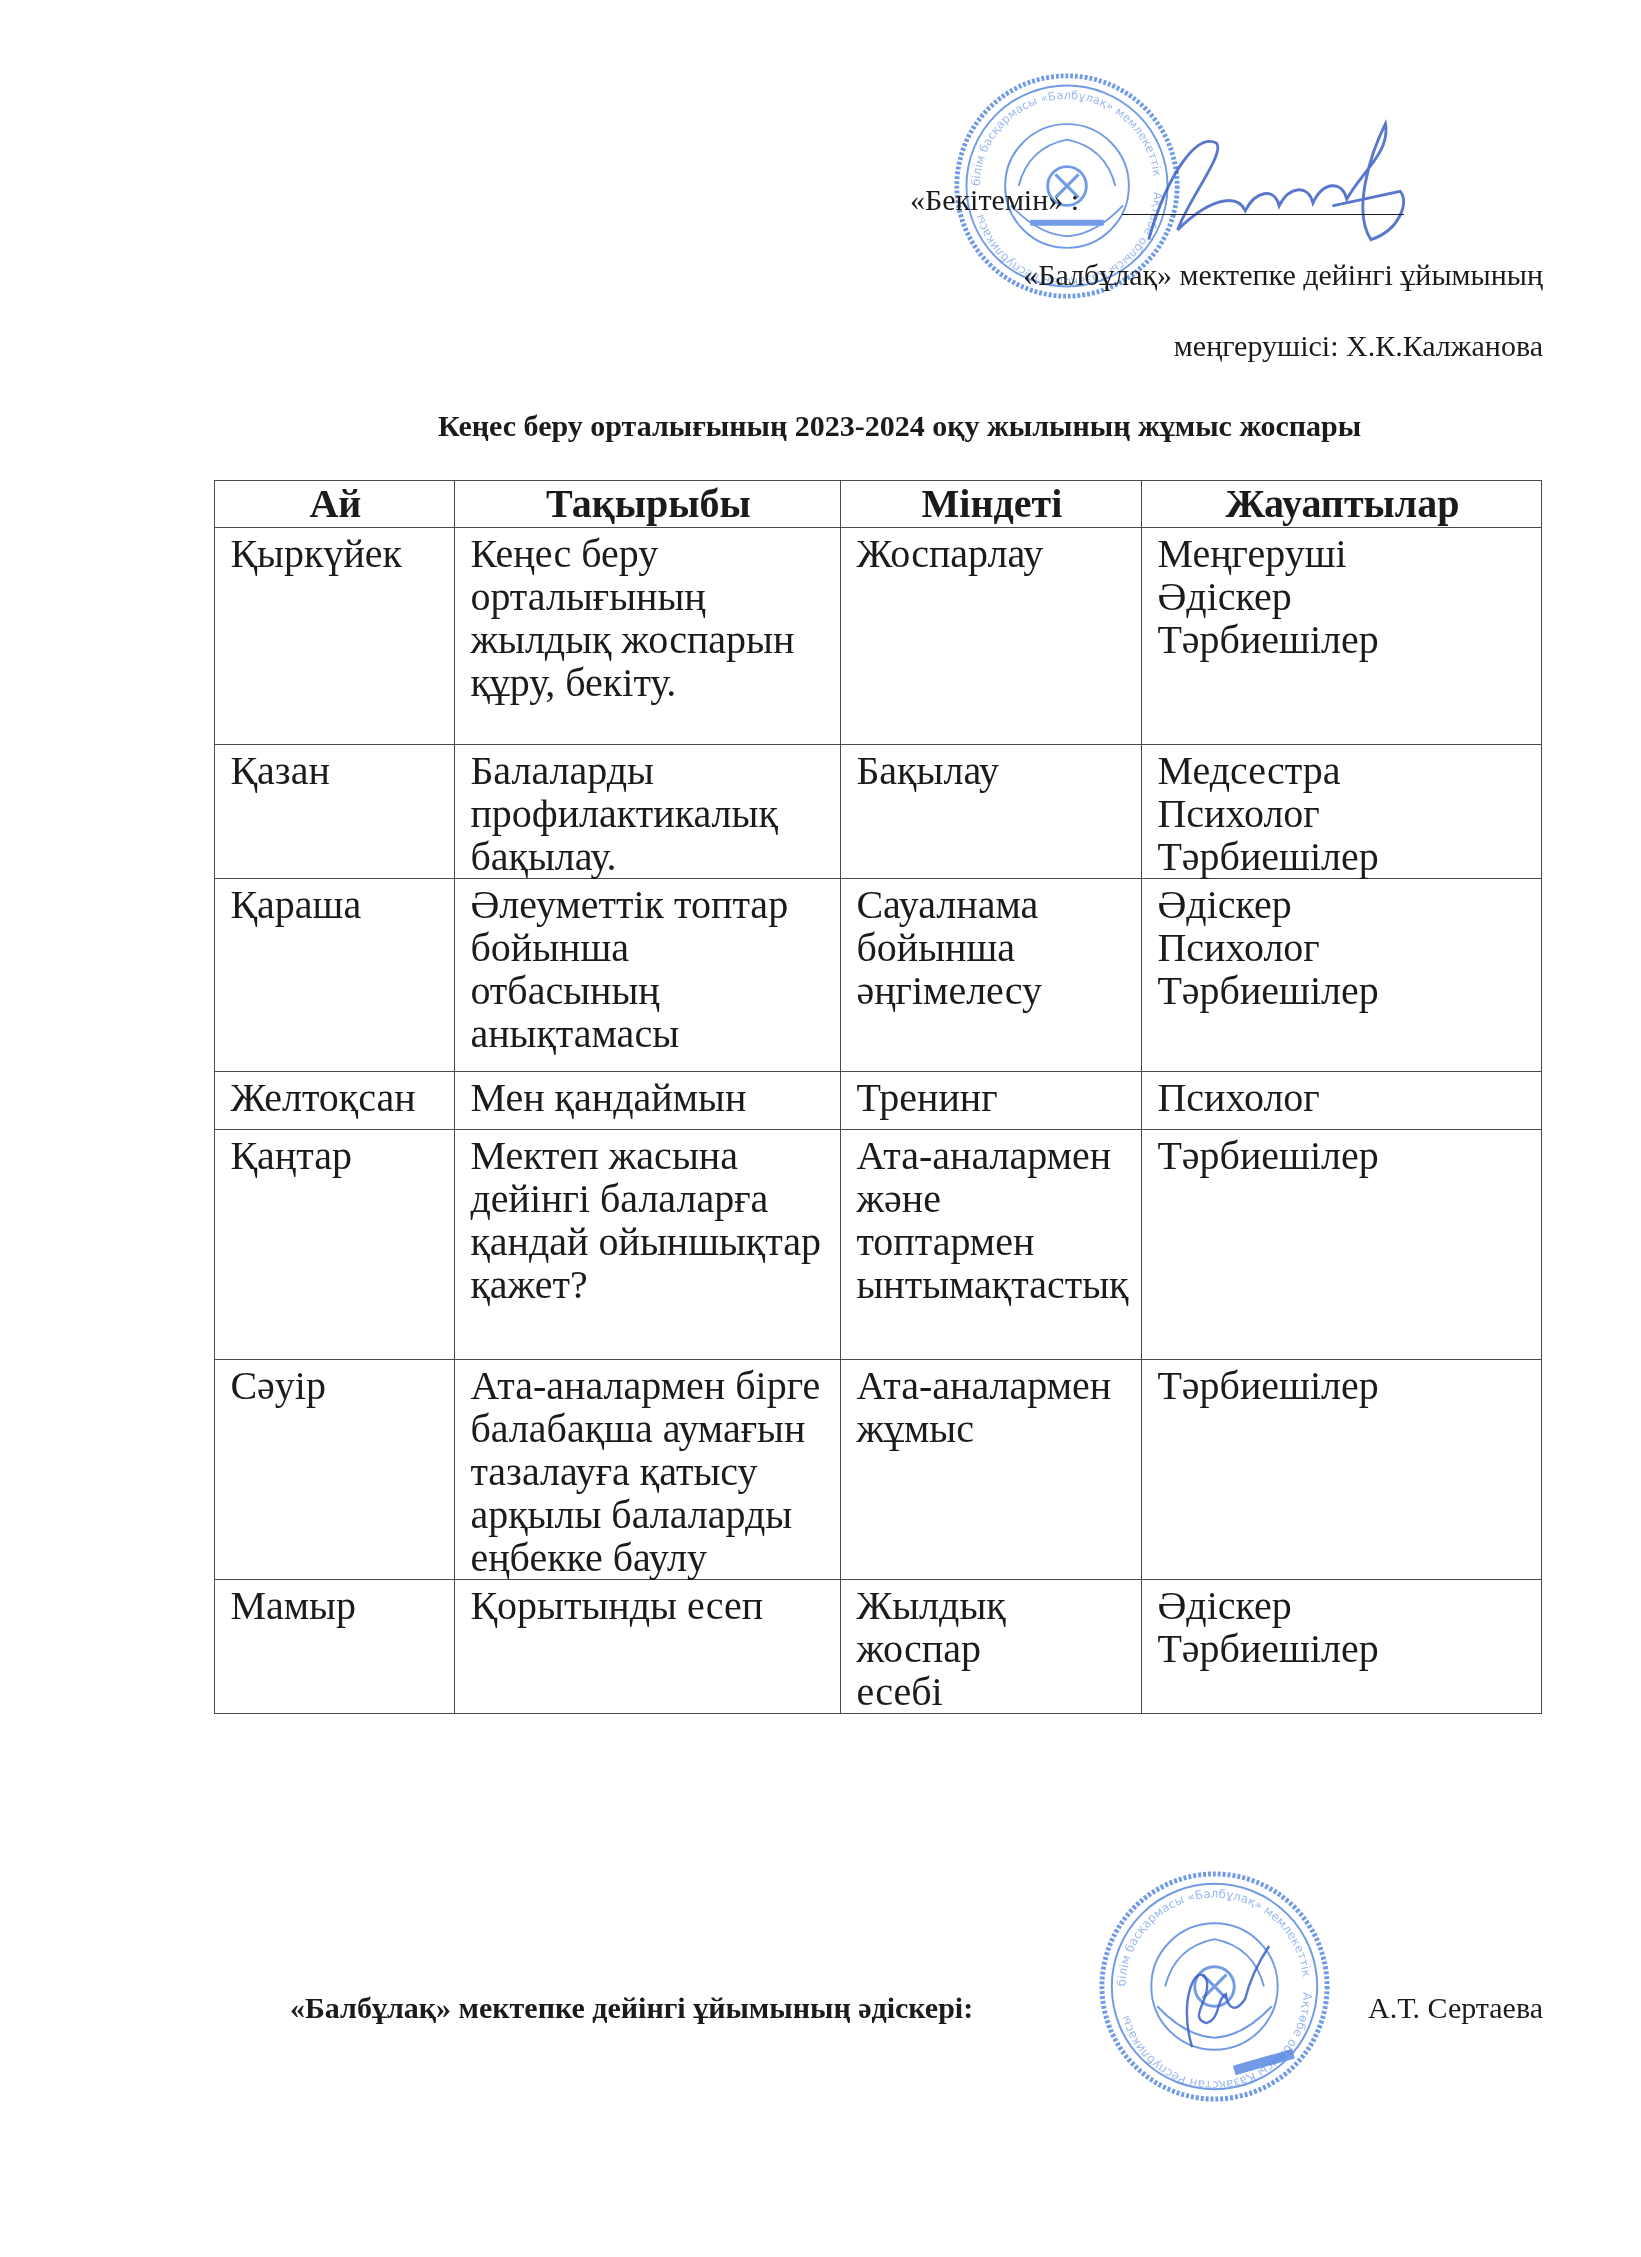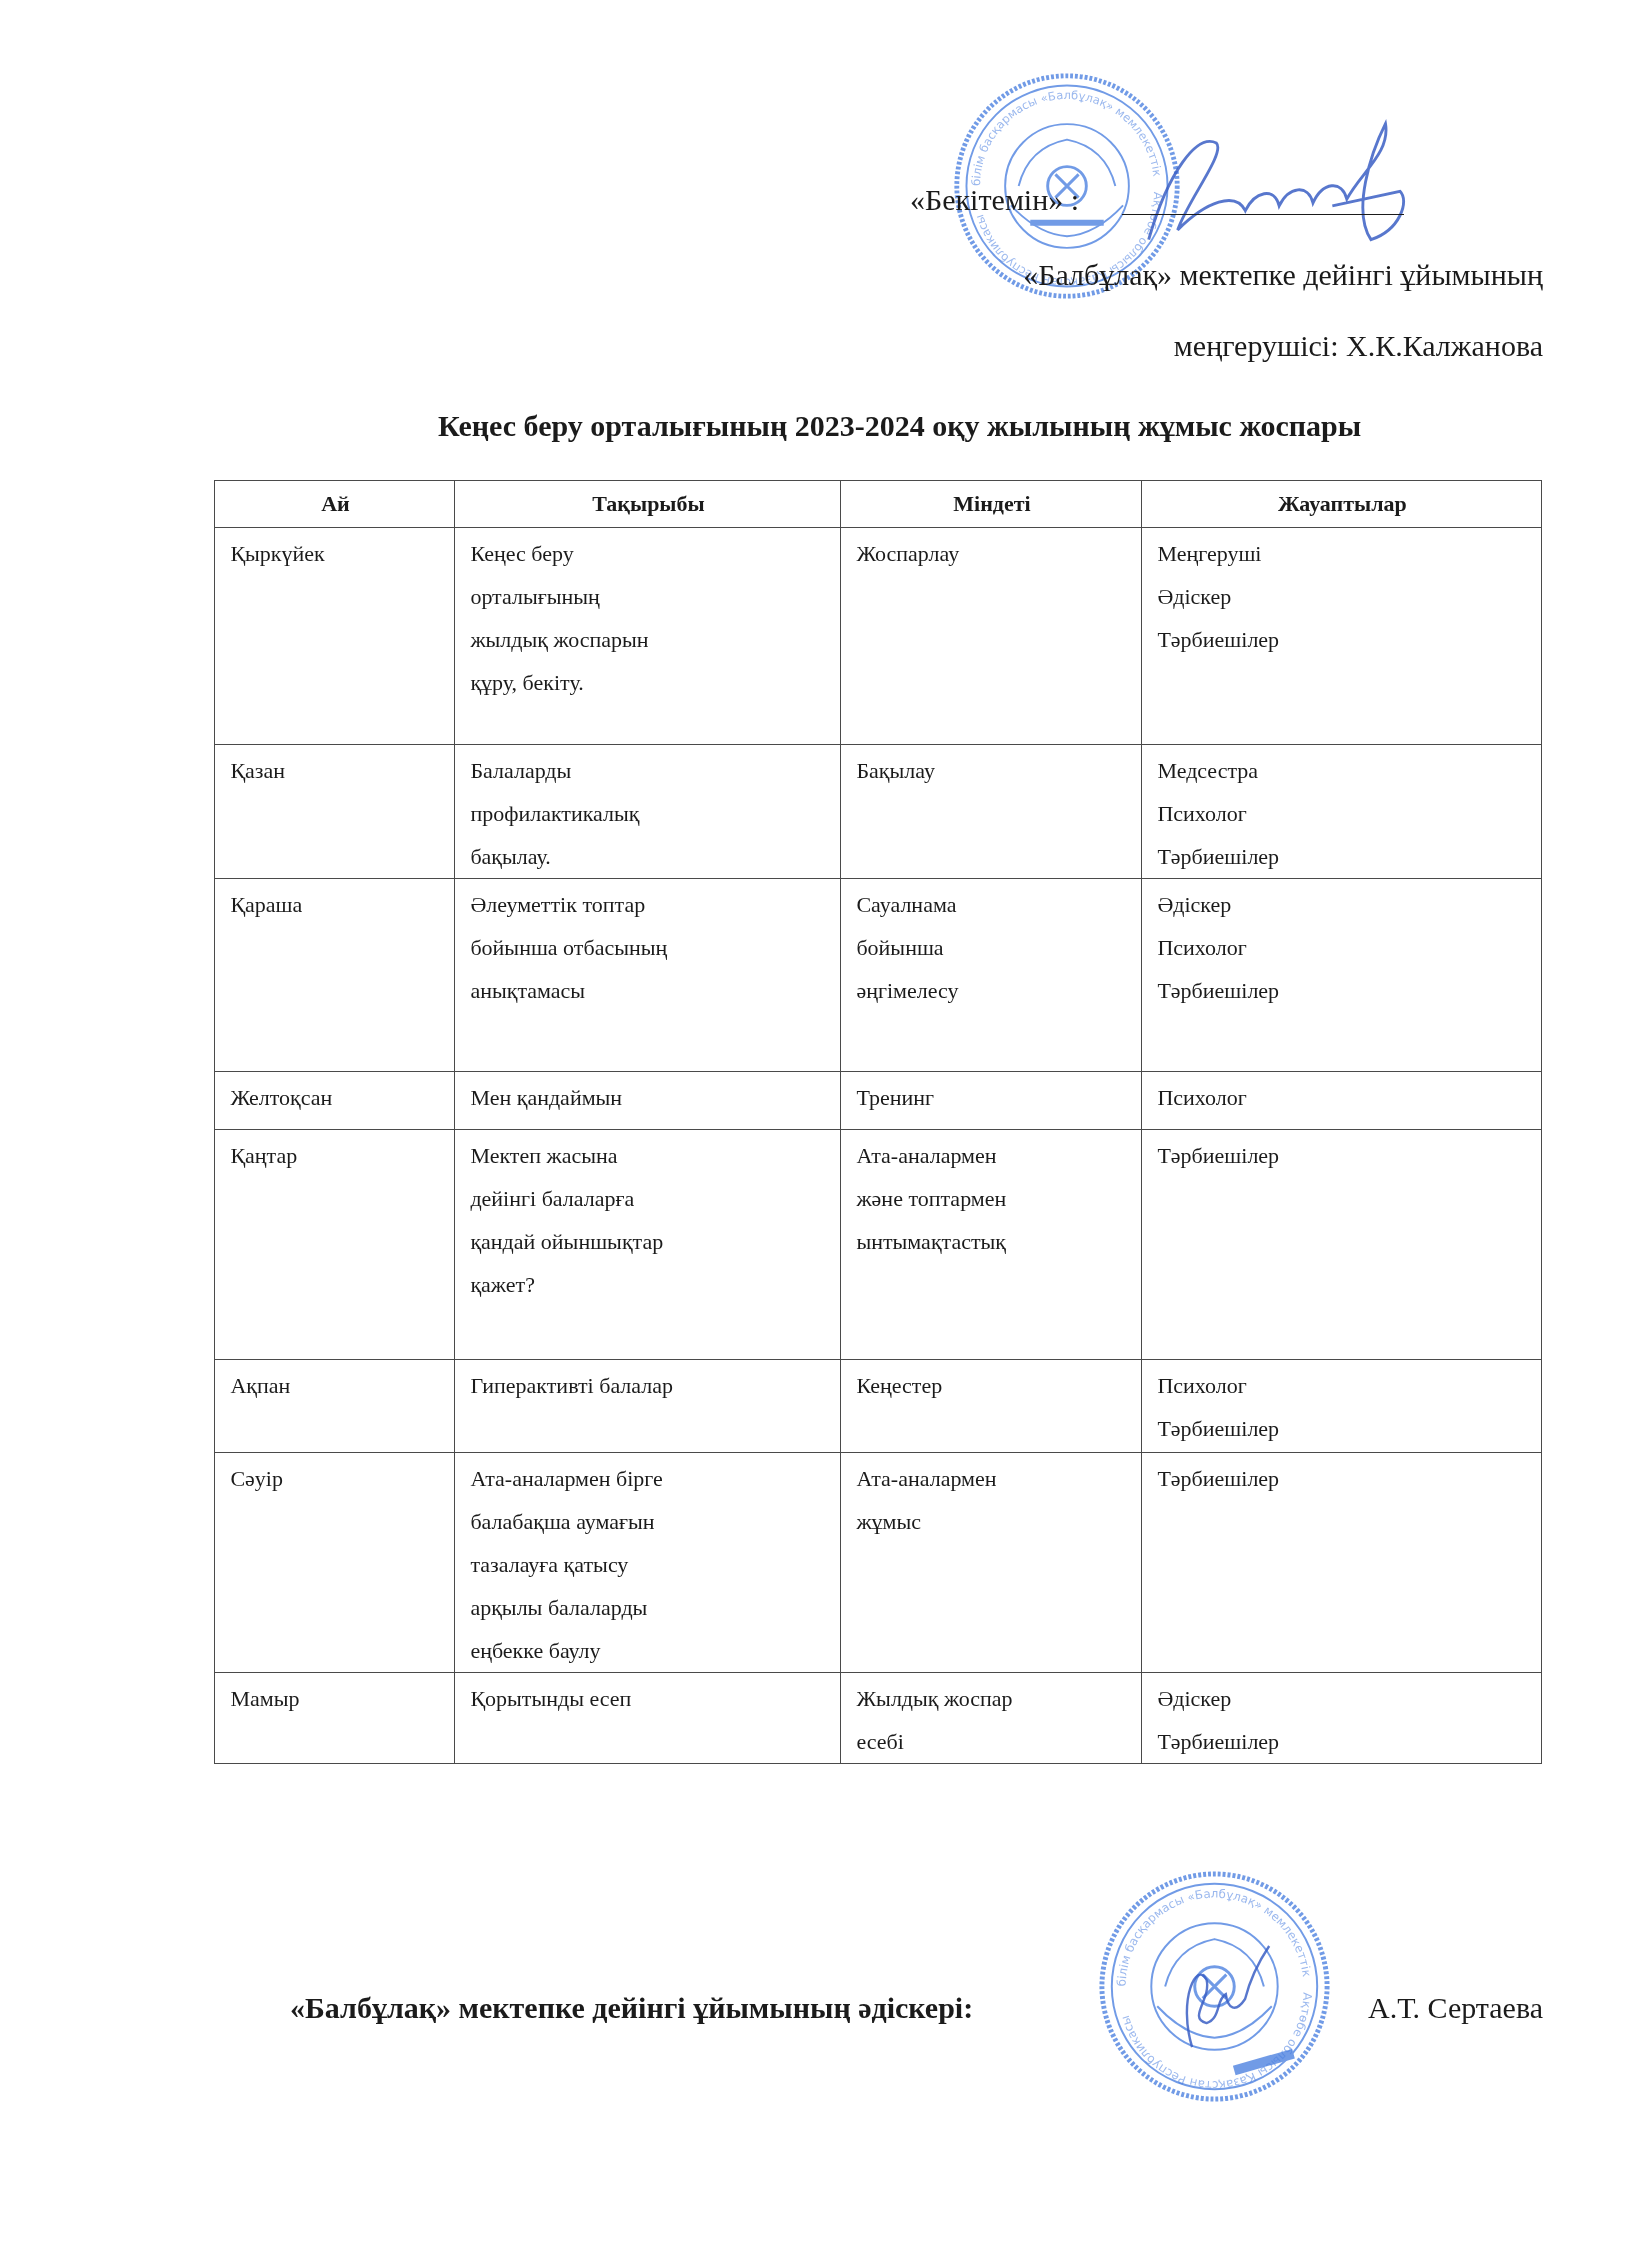--- a/index.html
+++ b/index.html
@@ -39,21 +39,21 @@
   .plan-table {
     position: absolute; left: 214px; top: 480px;
     border-collapse: collapse;
     table-layout: fixed;
     width: 1328px;
   }
   .plan-table th, .plan-table td {
     border: 1.4px solid #4a4a4a;
     padding: 0 13.5px 0 15.4px;
     vertical-align: top;
-    font-size: 22px;
+    font-size: 40px;
     line-height: 43px;
     text-align: left;
   }
   .plan-table th {
     font-weight: bold; text-align: center;
     height: 44px; padding-top: 1.9px; padding-bottom: 0;
     line-height: 42px;
   }
   .plan-table td { padding-top: 3.9px; }
   .cell-line { display: block; }
@@ -201,33 +201,20 @@
         </td>
         <td>
           <span class="cell-line">Ата-аналармен</span>
           <span class="cell-line">және топтармен</span>
           <span class="cell-line">ынтымақтастық</span>
         </td>
         <td>
           <span class="cell-line">Тәрбиешілер</span>
         </td>
       </tr>
-      <tr style="height: 93px;">
-        <td>Ақпан</td>
-        <td>
-          <span class="cell-line">Гиперактивті балалар</span>
-        </td>
-        <td>
-          <span class="cell-line">Кеңестер</span>
-        </td>
-        <td>
-          <span class="cell-line">Психолог</span>
-          <span class="cell-line">Тәрбиешілер</span>
-        </td>
-      </tr>
       <tr style="height: 217px;">
         <td>Сәуір</td>
         <td>
           <span class="cell-line">Ата-аналармен бірге</span>
           <span class="cell-line">балабақша аумағын</span>
           <span class="cell-line">тазалауға қатысу</span>
           <span class="cell-line">арқылы балаларды</span>
           <span class="cell-line">еңбекке баулу</span>
         </td>
         <td>

